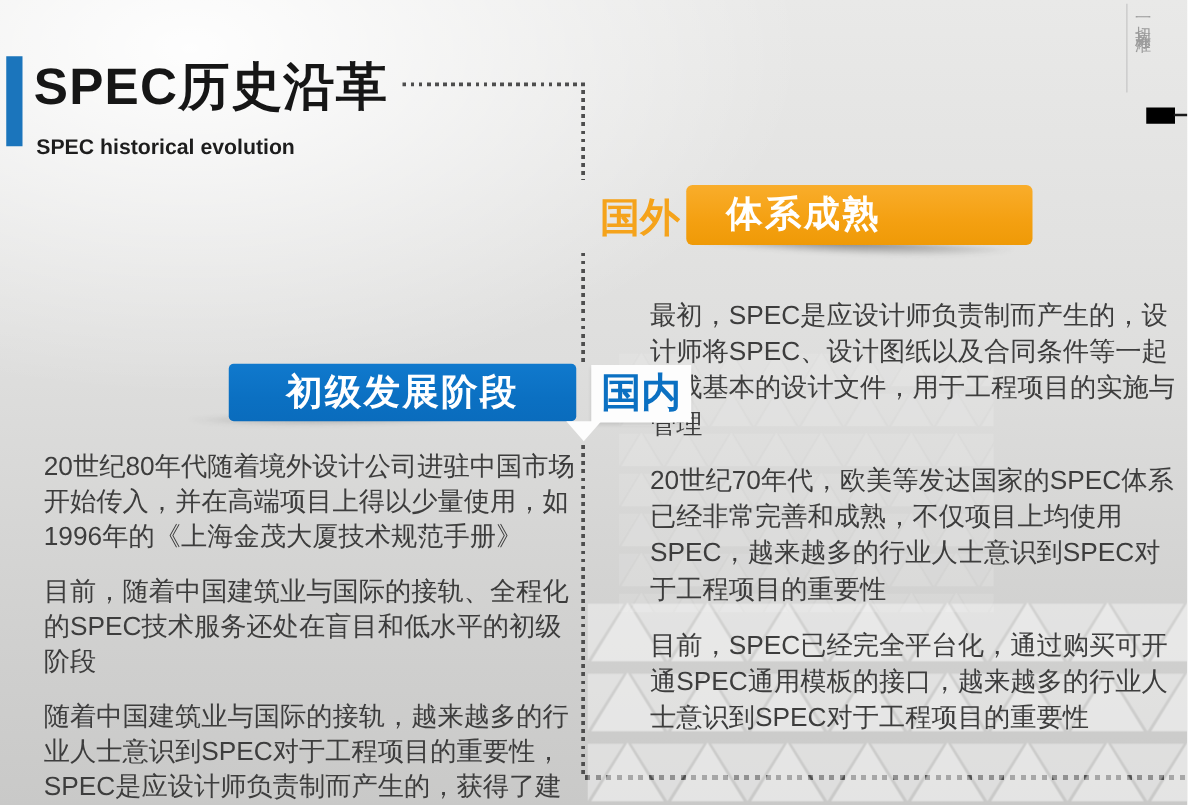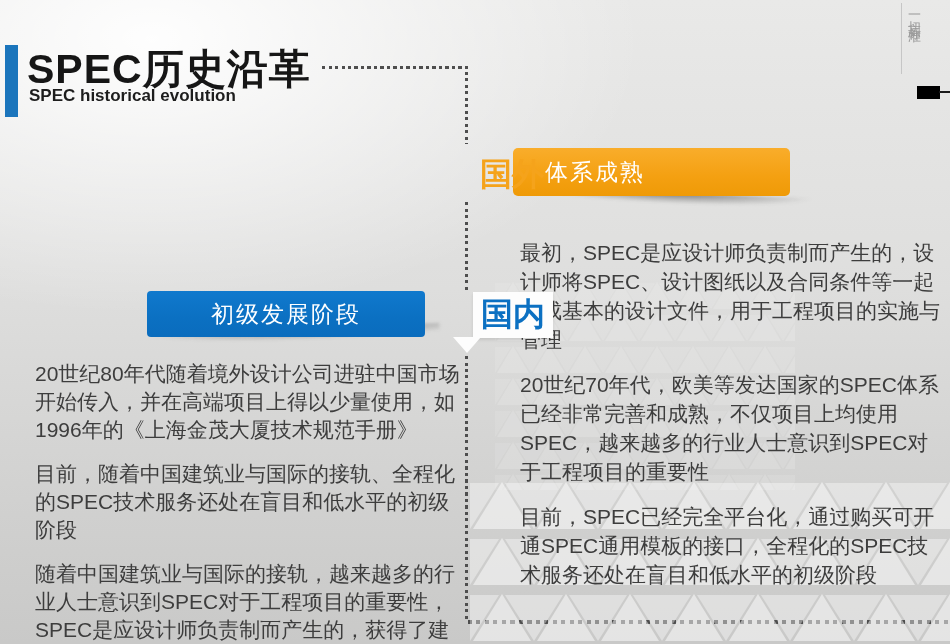--- a/index.html
+++ b/index.html
@@ -8,39 +8,39 @@
     position:relative; width:950px; height:644px; overflow:hidden;
     background:
       radial-gradient(820px 460px at 16% 6%, rgba(255,255,255,.95), rgba(255,255,255,0) 60%),
       linear-gradient(180deg,#e9e9e8 0%,#dededd 45%,#d0d0cf 80%,#c9c9c8 100%);
   }
   .abs{position:absolute;}
 
   
   .accent-bar{left:5px;top:45px;width:13px;height:72px;background:#1b75bc;}
   .page-title{left:27px;top:42px;font-size:41px;font-weight:700;color:#161616;letter-spacing:1px;white-space:nowrap;}
-  .page-subtitle{left:29px;top:86px;font-size:17px;font-weight:700;color:#1d1d1d;white-space:nowrap;}
+  .page-subtitle{left:29px;top:108px;font-size:17px;font-weight:700;color:#1d1d1d;white-space:nowrap;}
 
   
   .dots-h{height:3px;background-image:repeating-linear-gradient(to right,#4e4e4e 0 3px,transparent 3px 6.5px);}
   .dots-v{width:3px;background-image:repeating-linear-gradient(to bottom,#4e4e4e 0 3px,transparent 3px 6.5px);}
   .conn-a{left:322px;top:66px;width:146px;}
   .conn-b{left:465px;top:72px;height:72px;}
   .conn-c{left:465px;top:202px;height:88px;}
   .conn-d{left:465px;top:356px;height:264px;}
   .conn-e{left:468px;top:620px;width:482px;height:4px;background-image:repeating-linear-gradient(to right,#4e4e4e 0 4px,transparent 4px 8.5px);}
 
   
   .side-line{left:901px;top:3px;width:1px;height:71px;background:#c6c6c6;}
   .side-note{left:905px;top:7px;writing-mode:vertical-rl;text-orientation:upright;font-size:13px;letter-spacing:3px;color:#9b9b9b;}
   .side-marker{left:917px;top:86px;width:23px;height:13px;background:#000;}
   .side-marker-line{left:939px;top:91px;width:11px;height:2px;background:#1a1a1a;}
 
   
-  .banner{display:flex;align-items:center;color:#fff;font-weight:400;font-size:23px;letter-spacing:2px;z-index:3;}
+  .banner{display:flex;align-items:center;color:#fff;font-weight:700;font-size:29px;letter-spacing:2px;z-index:3;margin-left:36px;}
   .banner-foreign{left:513px;top:148px;width:277px;height:48px;border-radius:5px;
     background:linear-gradient(180deg,#f9ad2b 0%,#f4a011 60%,#ef9a07 100%);padding-left:32px;box-sizing:border-box;}
   .banner-domestic{left:147px;top:291px;width:278px;height:46px;border-radius:4px;justify-content:center;
     background:linear-gradient(180deg,#1079cd 0%,#0b70c2 60%,#0a6cbd 100%);}
   .shadow-swoosh{height:15px;z-index:2;filter:blur(1.5px);}
   .shadow-foreign{left:562px;top:194px;width:300px;transform:rotate(2.6deg);
     background:radial-gradient(ellipse 65% 100% at 35% 0%, rgba(25,25,25,.55), transparent 75%);}
   .shadow-domestic{left:92px;top:330px;width:348px;transform:rotate(-2.4deg);
     background:radial-gradient(ellipse 65% 100% at 65% 0%, rgba(25,25,25,.5), transparent 75%);}
 
@@ -99,21 +99,21 @@
   <div class="abs side-note">一切高标准</div>
   <div class="abs side-marker"></div>
   <div class="abs side-marker-line"></div>
 
   <div class="abs shadow-swoosh shadow-foreign"></div>
   <div class="abs banner banner-foreign">体系成熟</div>
   <div class="abs region-label label-foreign">国外</div>
   <div class="abs col col-right">
     <p>最初，SPEC是应设计师负责制而产生的，设计师将SPEC、设计图纸以及合同条件等一起组成基本的设计文件，用于工程项目的实施与管理</p>
     <p>20世纪70年代，欧美等发达国家的SPEC体系已经非常完善和成熟，不仅项目上均使用SPEC，越来越多的行业人士意识到SPEC对于工程项目的重要性</p>
-    <p>目前，SPEC已经完全平台化，通过购买可开通SPEC通用模板的接口，全程化的SPEC技术服务还处在盲目和低水平的初级阶段</p>
+    <p>目前，SPEC已经完全平台化，通过购买可开通SPEC通用模板的接口，越来越多的行业人士意识到SPEC对于工程项目的重要性</p>
   </div>
 
   <div class="abs shadow-swoosh shadow-domestic"></div>
   <div class="abs banner banner-domestic">初级发展阶段</div>
   <div class="abs region-label label-domestic">国内</div>
   <div class="abs label-notch"></div>
   <div class="abs col col-left">
     <p>20世纪80年代随着境外设计公司进驻中国市场开始传入，并在高端项目上得以少量使用，如1996年的《上海金茂大厦技术规范手册》</p>
     <p>目前，随着中国建筑业与国际的接轨、全程化的SPEC技术服务还处在盲目和低水平的初级阶段</p>
     <p>随着中国建筑业与国际的接轨，越来越多的行业人士意识到SPEC对于工程项目的重要性，SPEC是应设计师负责制而产生的，获得了建设各方的一致认可和首肯</p>

